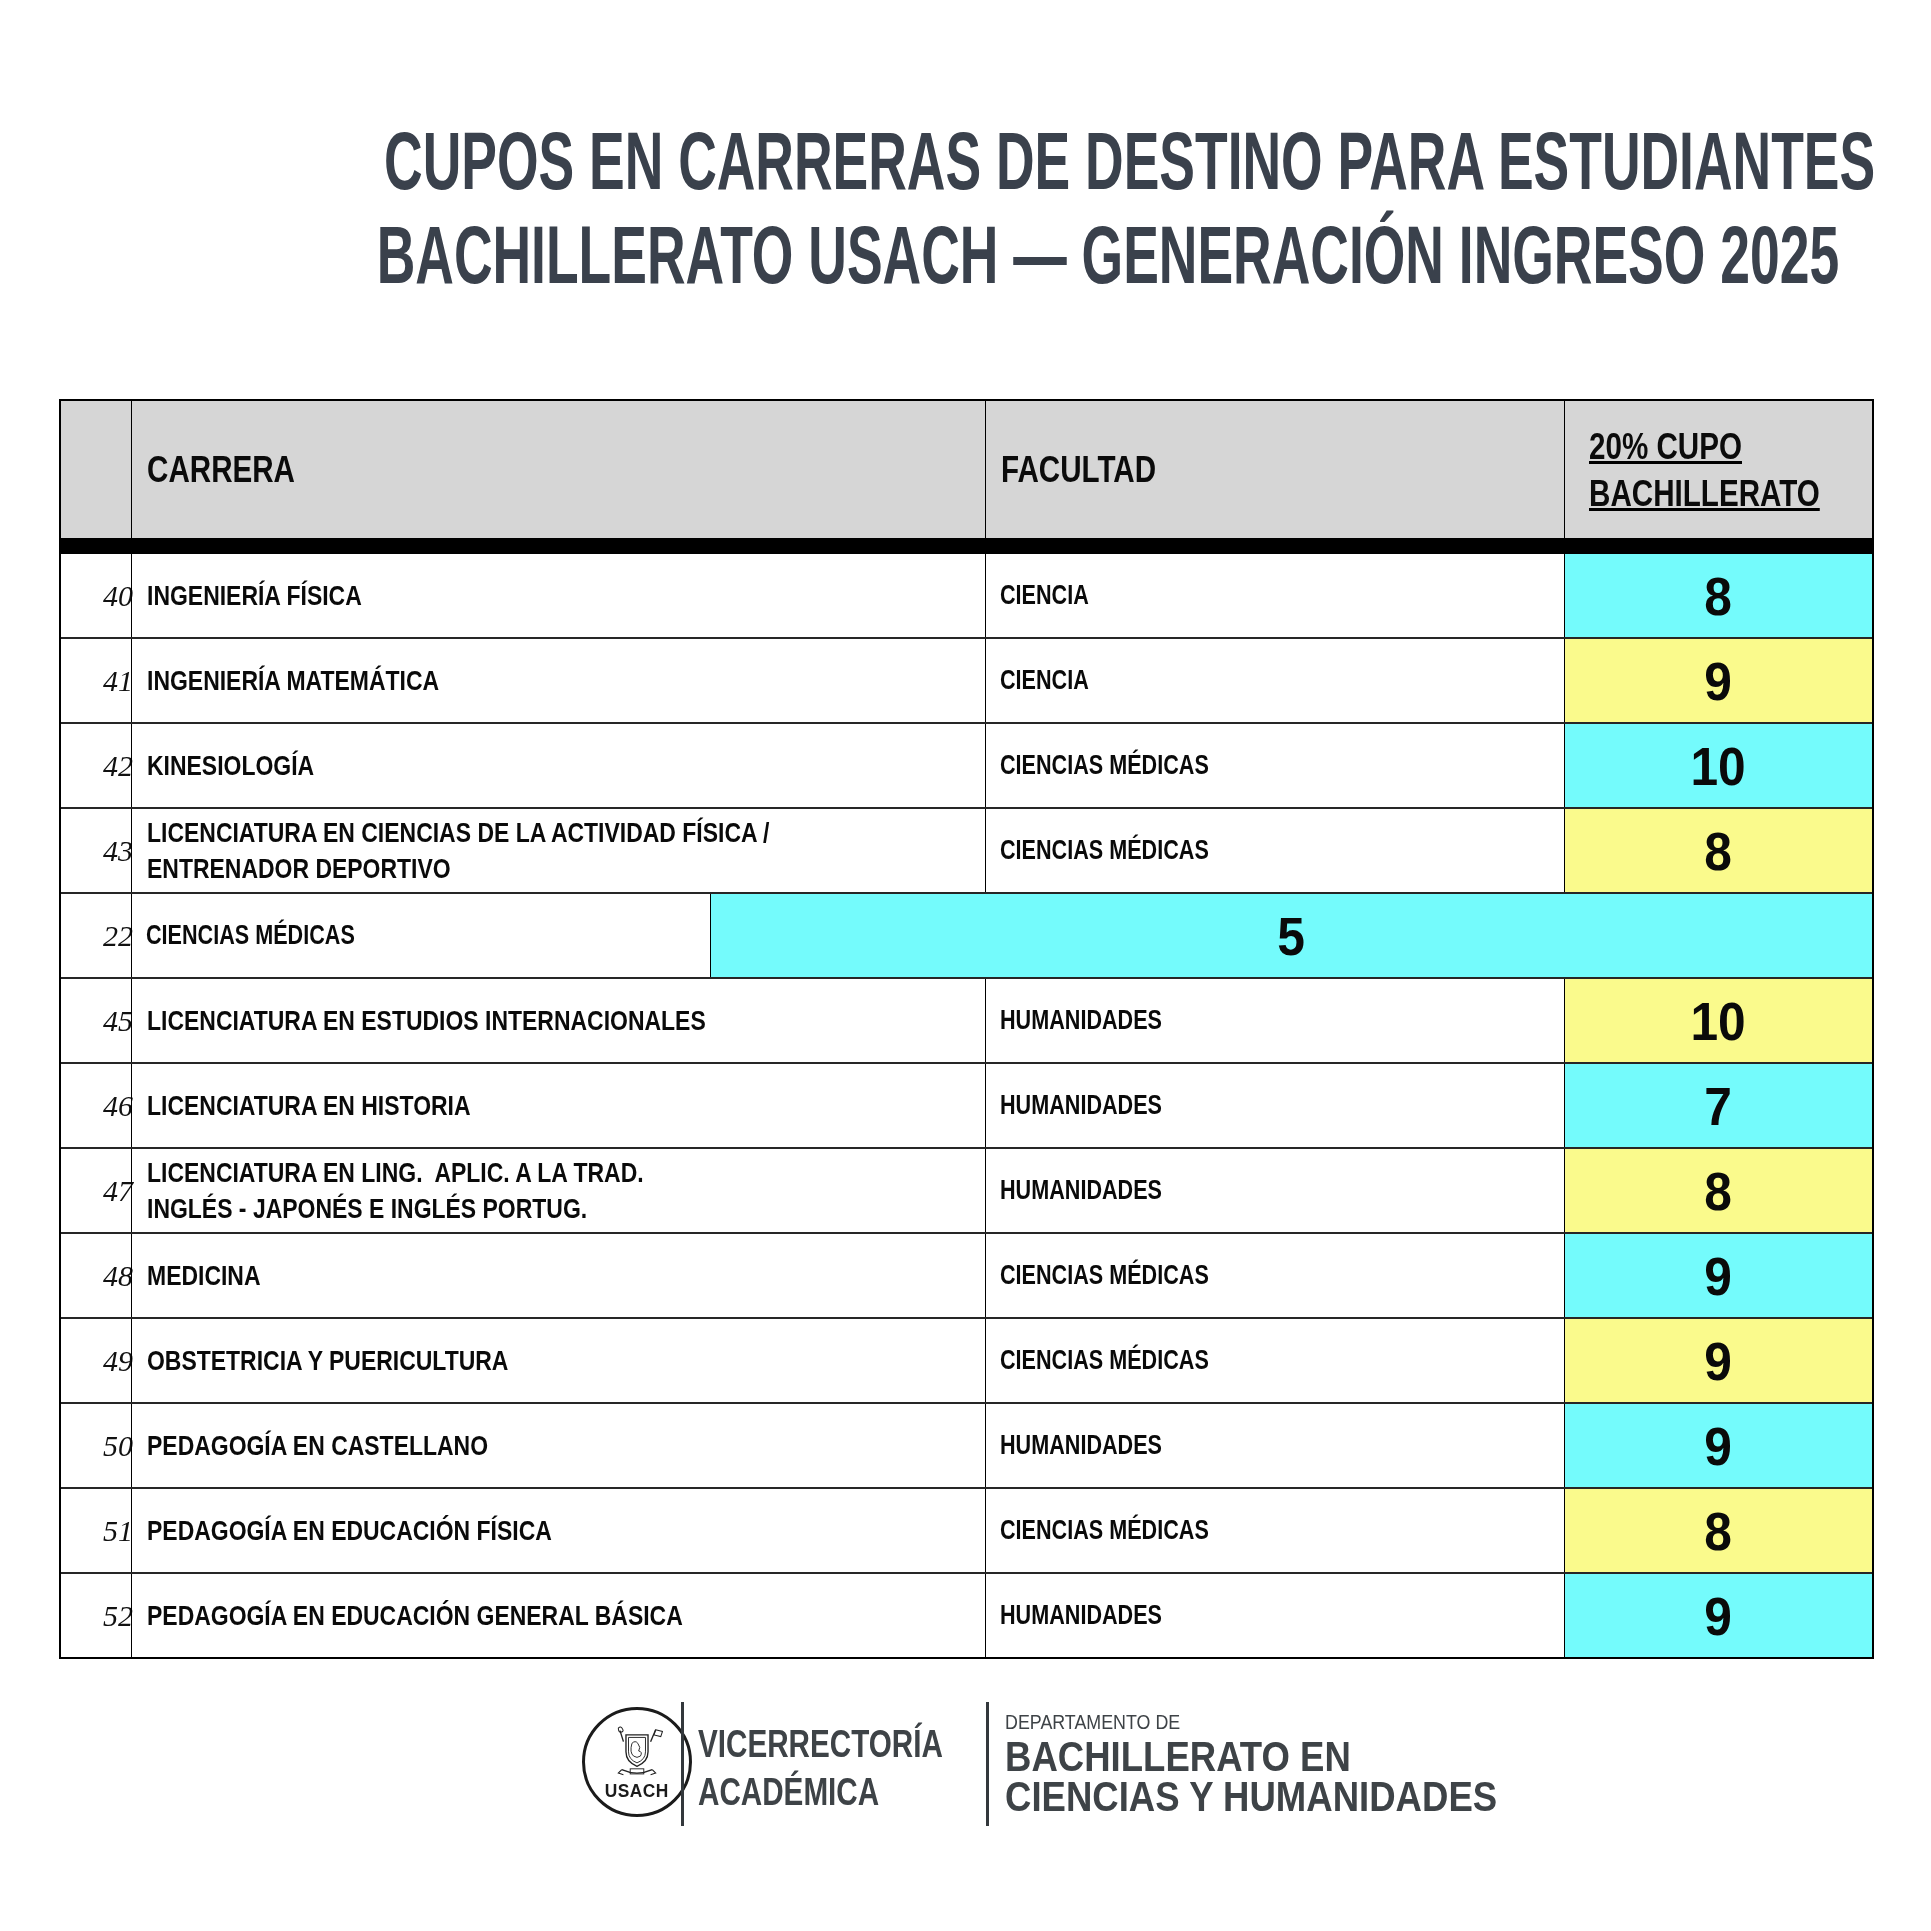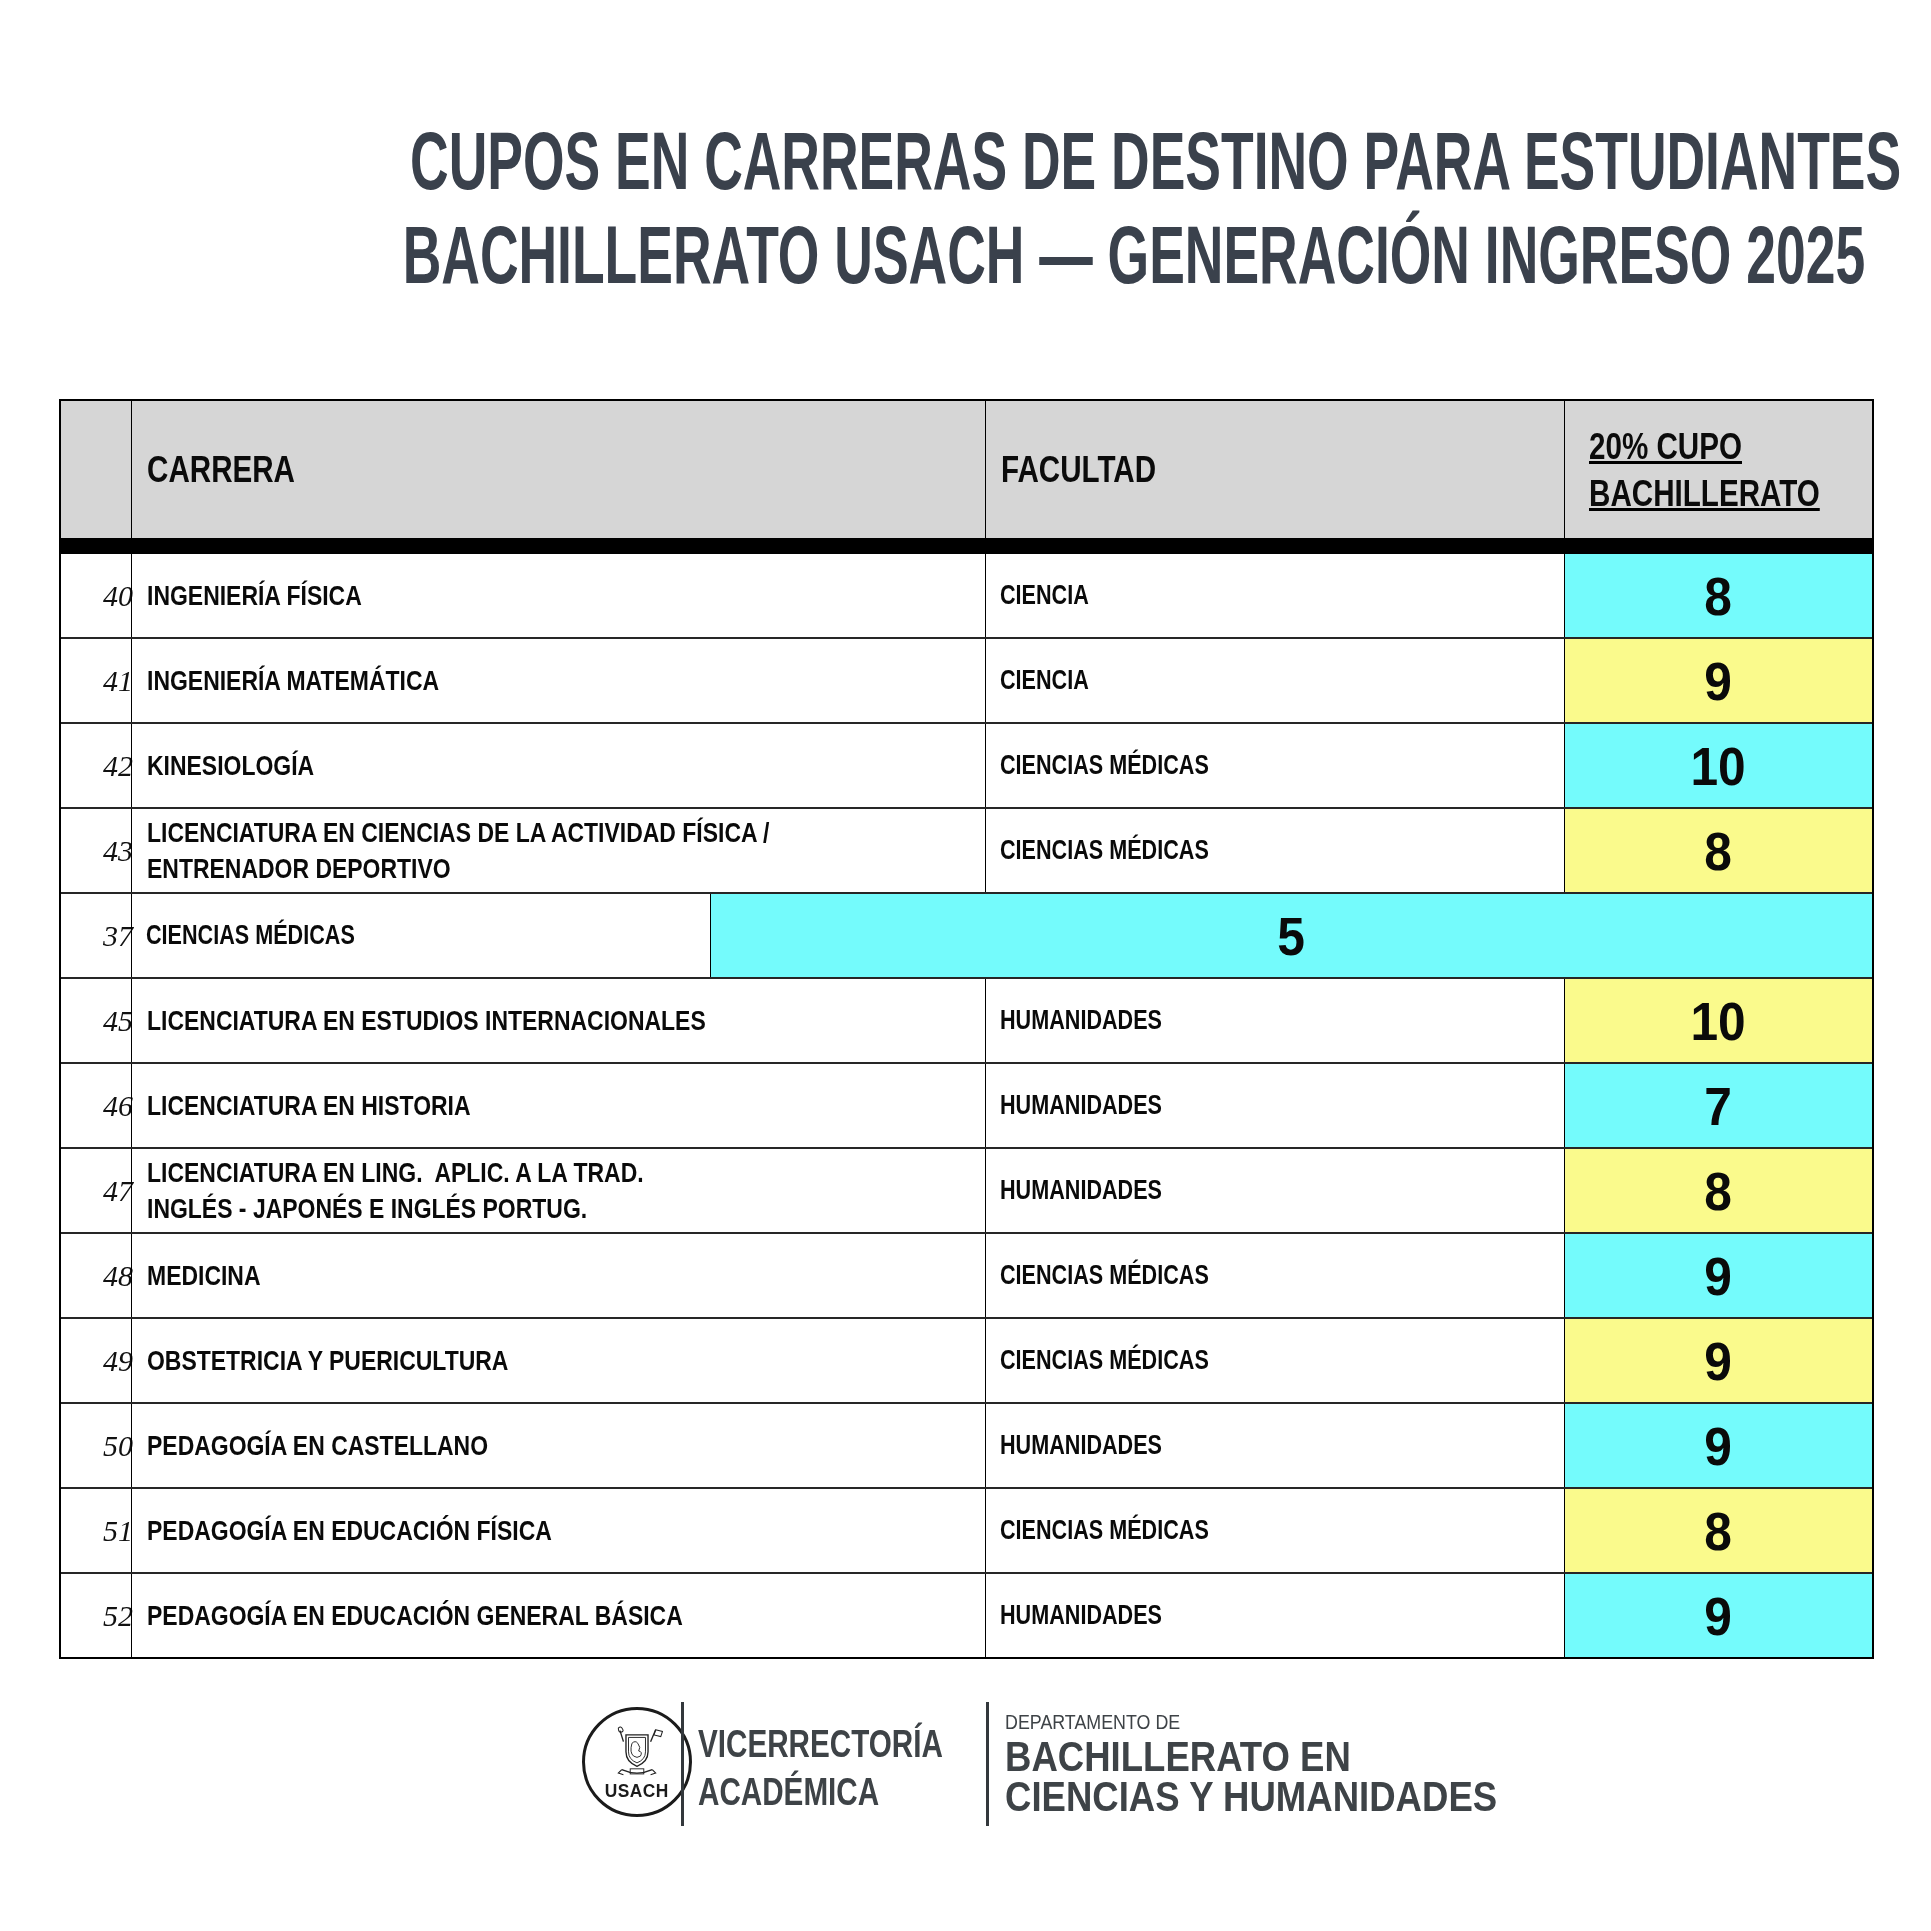--- a/index.html
+++ b/index.html
@@ -6,21 +6,21 @@
   .page {
     position:relative; width:1931px; height:1931px; background:#ffffff;
     overflow:hidden; font-family:"Liberation Sans", sans-serif; color:#000;
   }
 
   
   .title {
     position:absolute; top:114px; left:0; width:1931px; text-align:center;
     color:#3A414C; font-weight:bold; font-size:81px; line-height:94px;
   }
-  .title .tline { display:block;padding-left:26px; }
+  .title .tline { display:block; }
   .title .tline > span {
     display:inline-block; transform:scaleX(0.66); transform-origin:50% 50%;
     white-space:nowrap;
   }
 
   
   .quota-table {
     position:absolute; left:59px; top:399px; width:1815px;
     border:2.9px solid #000; box-sizing:border-box; background:#fff;
   }
@@ -184,21 +184,21 @@
       </div>
       <div class="col-fac fac-cell">
         <span class="fac-text">CIENCIAS MÉDICAS</span>
       </div>
       <div class="col-cupo cupo-cell" style="background: rgb(250, 250, 140);">
         <span class="cupo-value">8</span>
       </div>
     </div>
 
     <div class="row">
-      <div class="col-num num-cell">37</div>
+      <div class="col-num num-cell">22</div>
       <div class="col-fac fac-cell">
         <span class="fac-text">CIENCIAS MÉDICAS</span>
       </div>
       <div class="col-cupo cupo-cell" style="background: rgb(116, 251, 252);">
         <span class="cupo-value">5</span>
       </div>
     </div>
 
     <div class="row">
       <div class="col-num num-cell">45</div>

